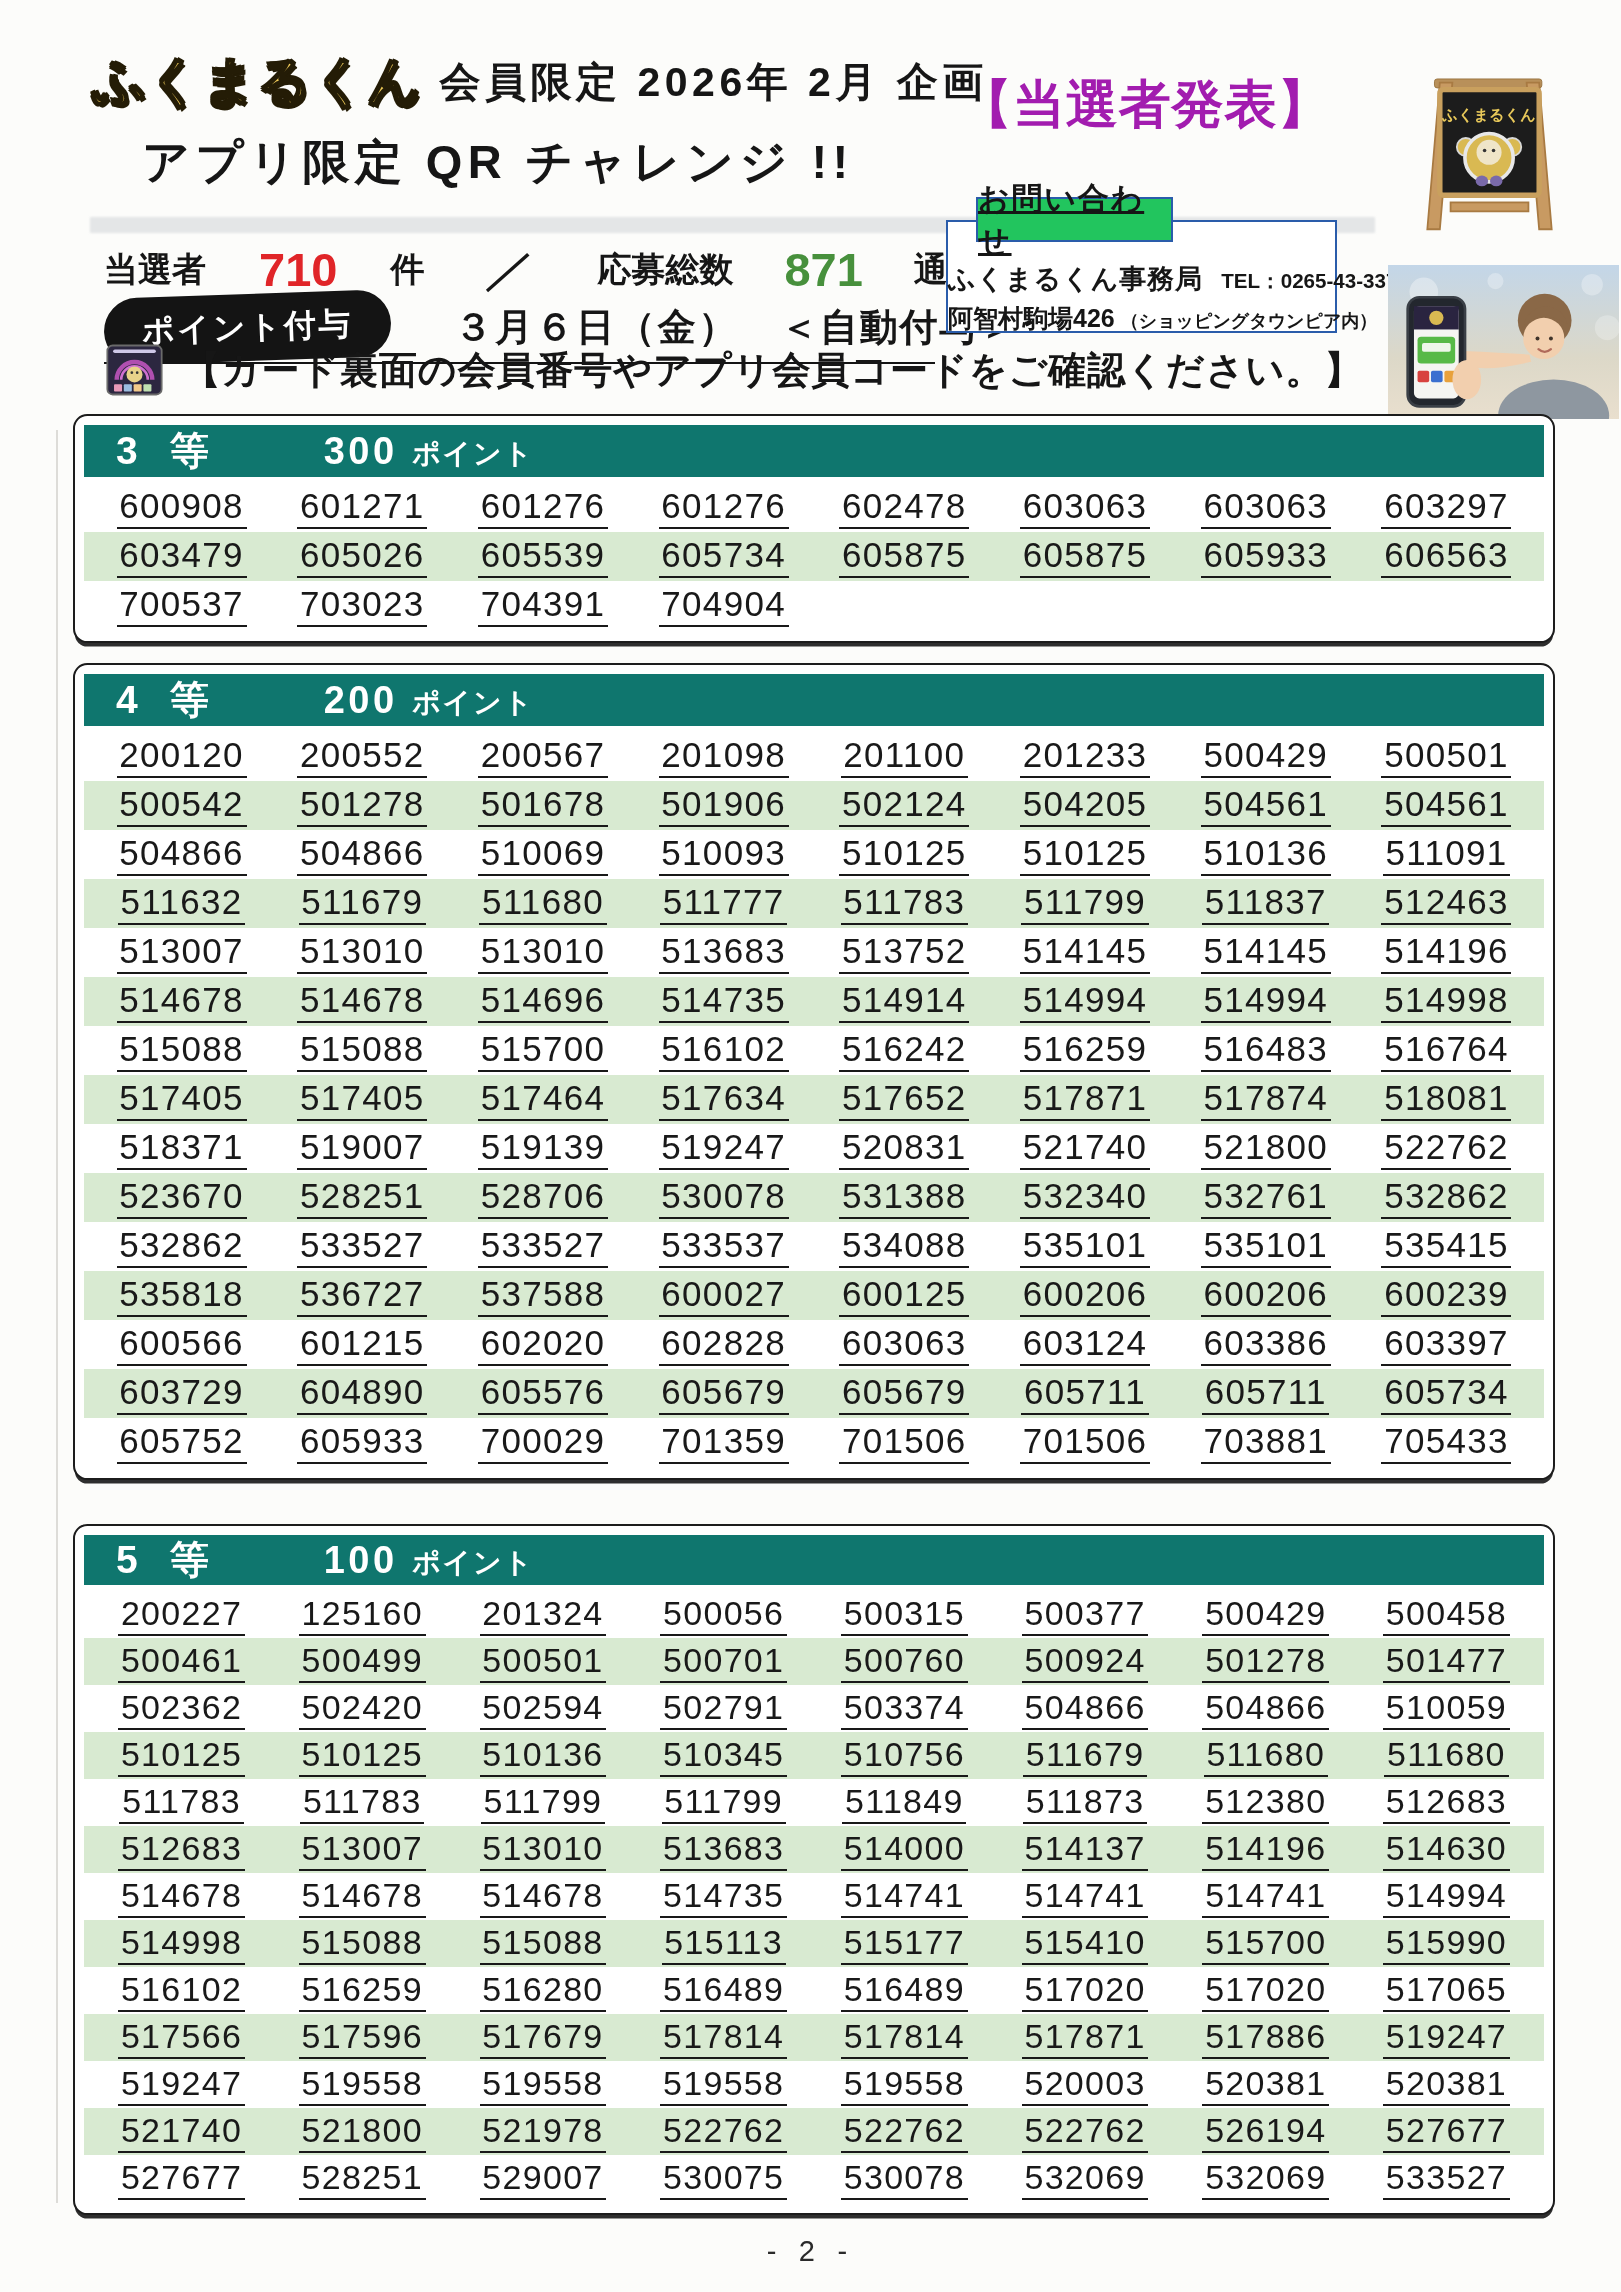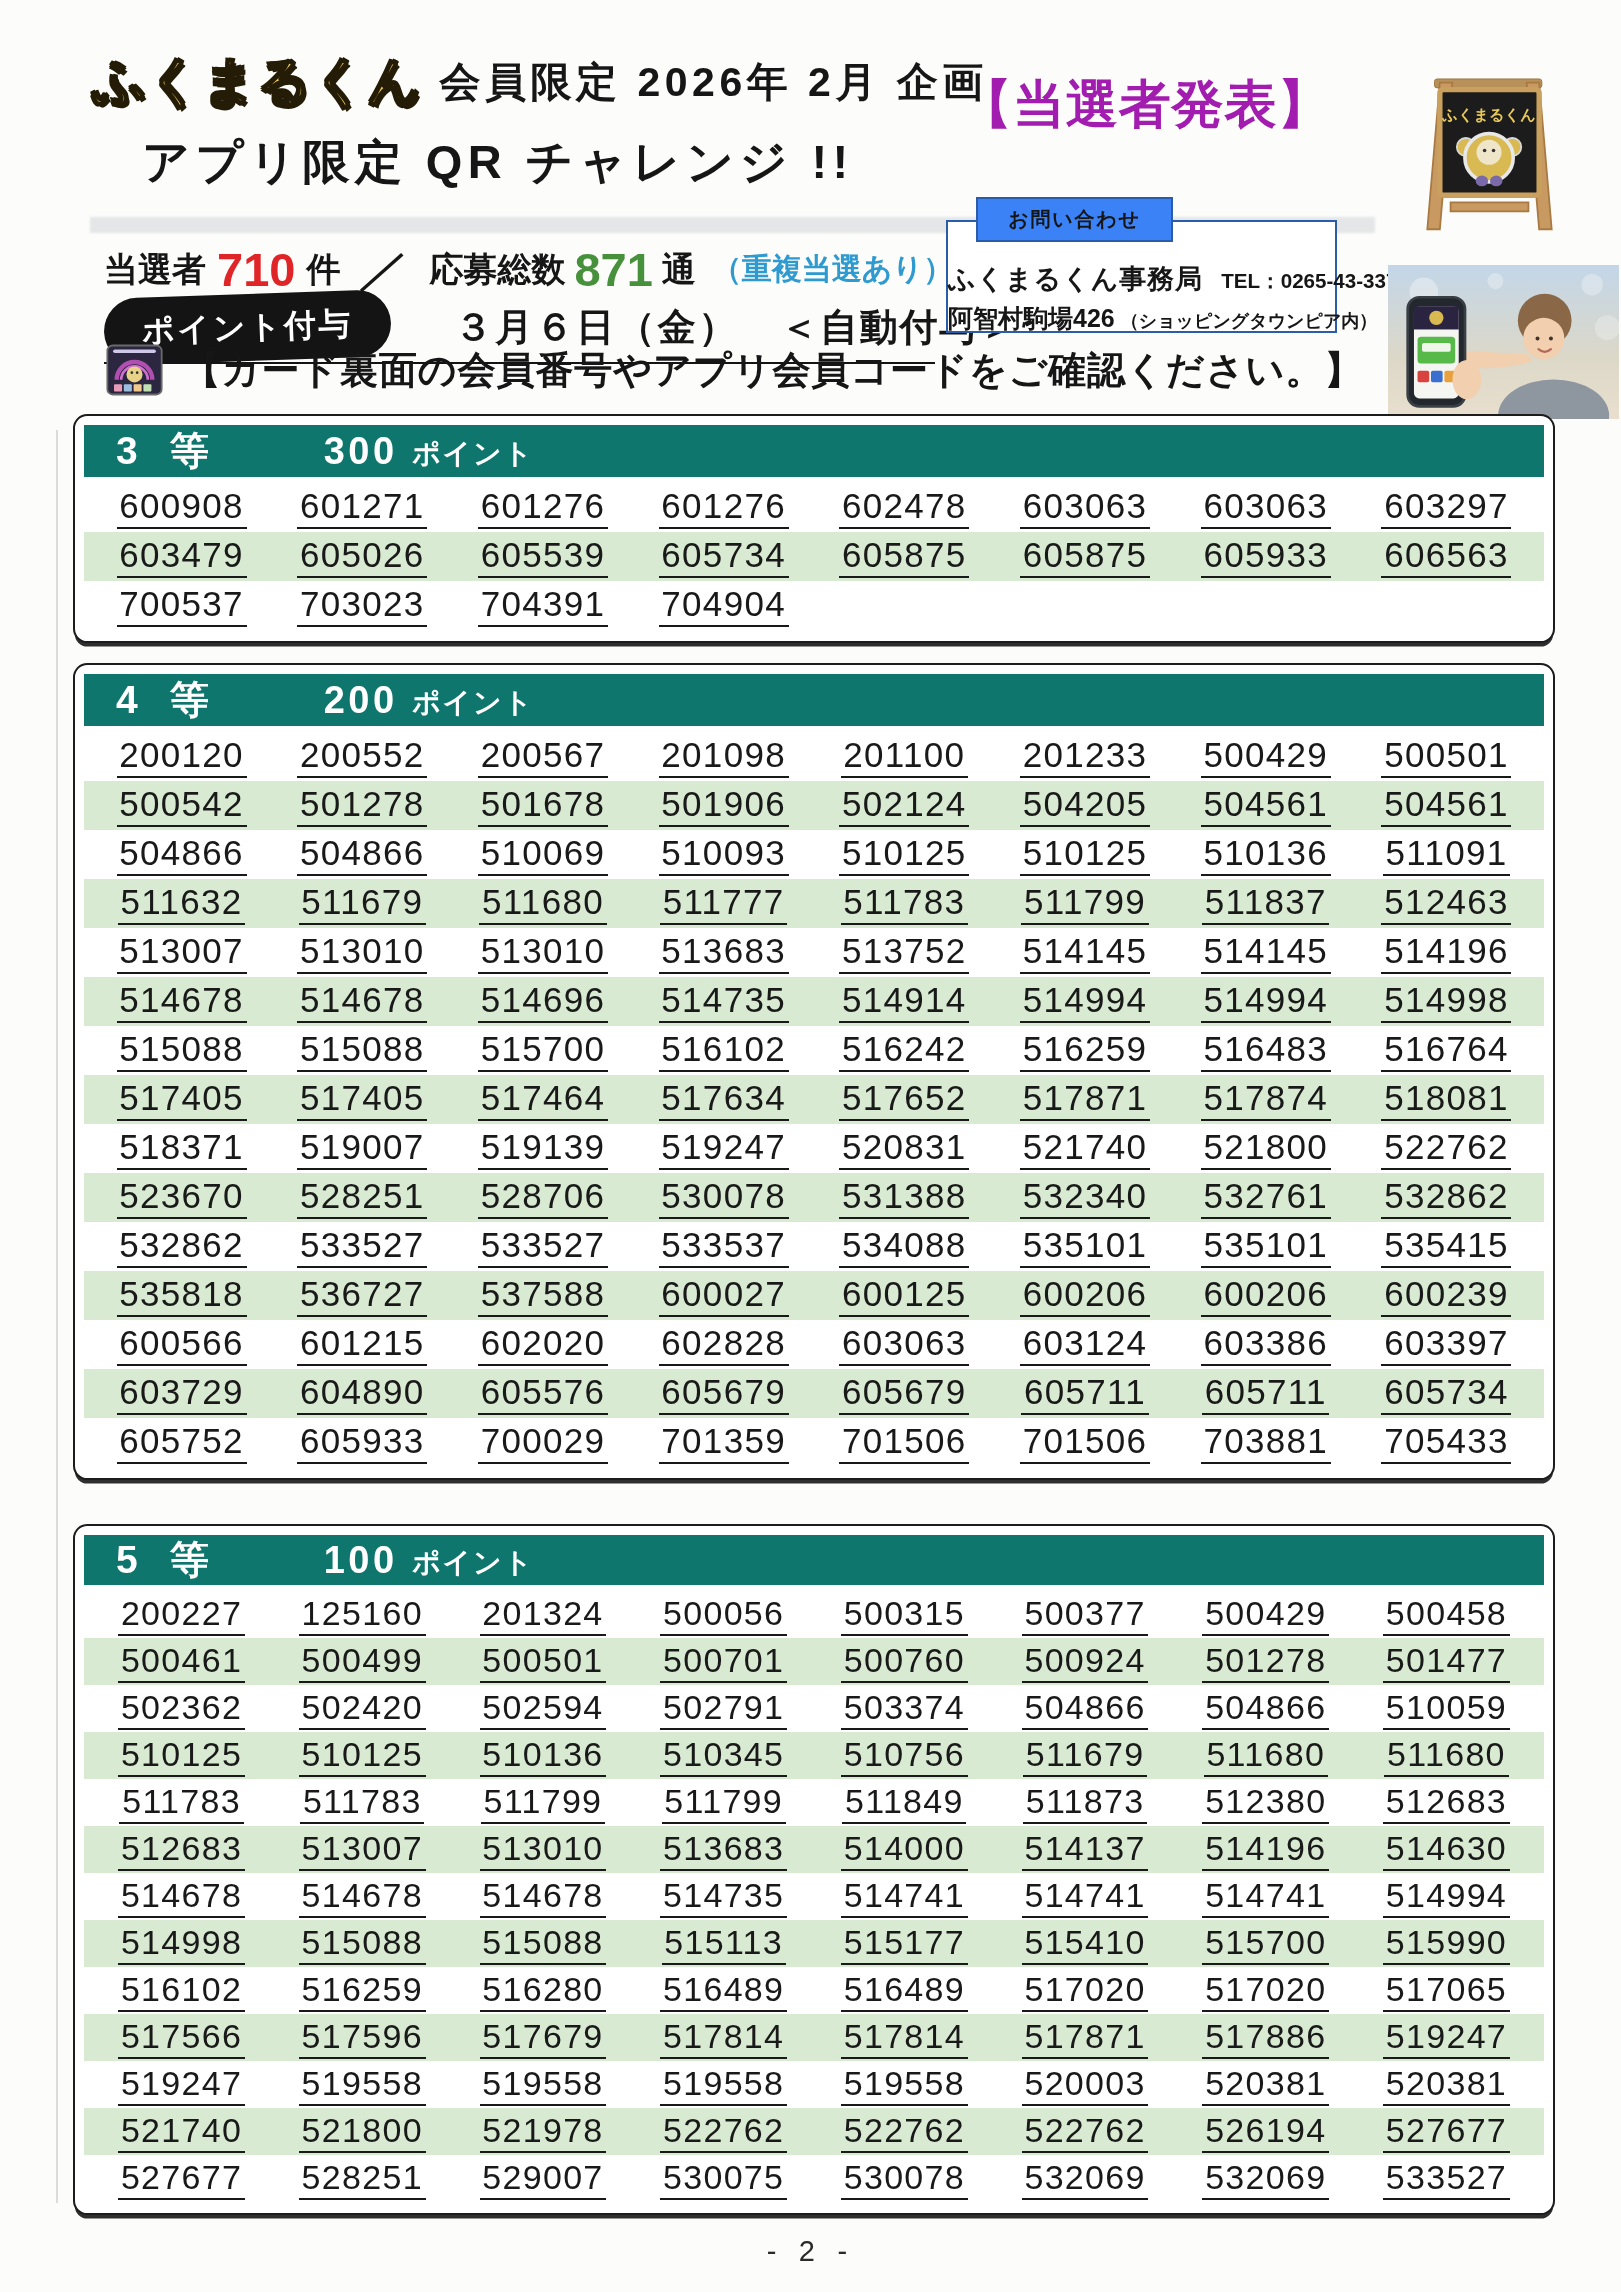--- a/index.html
+++ b/index.html
@@ -21,21 +21,21 @@
   .brand{
     font-size:52px;font-weight:bold;letter-spacing:1.8px;color:#f2cd5a;
     -webkit-text-stroke:2.2px #241c06;
     text-shadow:2.7px 2.7px 0 #241c06,-1.8px 1.8px 0 #241c06,1.8px -1.8px 0 #241c06,-1.8px -1.8px 0 #241c06;
     vertical-align:middle;
   }
   .campaign{font-size:41px;font-weight:bold;letter-spacing:4.5px;margin-left:12.5px;vertical-align:middle;}
   .subtitle{position:absolute;left:142px;top:131px;font-size:47px;font-weight:bold;letter-spacing:5.4px;}
   .announce{position:absolute;left:960px;top:70px;font-size:52px;font-weight:bold;letter-spacing:0.9px;color:#a21caf;}
 
-  .stats-row{position:absolute;left:104px;top:226px;display:flex;align-items:center;white-space:nowrap;}
+  .stats-row{position:absolute;left:104px;top:226px;display:flex;align-items:center;white-space:nowrap;gap:42px;}
   .stat-label{font-size:34px;font-weight:bold;}
   .stat-win{font-size:47px;font-weight:bold;color:#e02528;margin:0 11px;}
   .stat-ent{font-size:47px;font-weight:bold;color:#47903c;margin:16px 9px;}
   .stat-slash{font-size:43px;font-weight:bold;margin:0 23px;transform:skewX(-12deg);}
   .stat-note{font-size:30px;font-weight:bold;color:#2e9ad0;margin-left:16px;}
 
   .grant-row{position:absolute;left:104px;top:294px;display:flex;align-items:center;}
   .grant-badge{
     background:#141414;color:#fff;font-size:32px;font-weight:bold;letter-spacing:2.7px;
     padding:11.6px 38px;border-radius:39px;transform:rotate(-2deg);
@@ -43,23 +43,23 @@
   .grant-date{font-size:38px;font-weight:bold;margin-left:63px;letter-spacing:2.7px;}
   .grant-mode{font-size:38px;font-weight:bold;margin-left:41px;letter-spacing:1.8px;}
   .grant-underline{position:absolute;left:104px;top:362px;width:831px;border-top:2.7px solid #141414;}
 
   .contact-box{
     position:absolute;left:946px;top:220px;width:387px;height:109px;
     border:2.7px solid #2a5caa;background:#fff;text-align:center;
   }
   .contact-tab{
     position:absolute;left:976px;top:197px;width:193px;height:41px;
-    border:2.7px solid #2a5caa;background:#3b82f6;z-index:2;
+    border:2.7px solid #2a5caa;background:#22c55e;z-index:2;
     display:flex;align-items:center;justify-content:center;
-    font-size:20px;font-weight:bold;letter-spacing:1.8px;
+    font-size:31px;font-weight:bold;letter-spacing:1.8px;text-decoration:underline;
   }
   .contact-line1{margin-top:39px;white-space:nowrap;}
   .contact-name{font-size:27px;font-weight:bold;letter-spacing:0.9px;}
   .contact-tel{font-size:20.6px;font-weight:bold;margin-left:14.3px;}
   .contact-line2{margin-top:5.4px;white-space:nowrap;}
   .contact-addr{font-size:25px;font-weight:bold;}
   .contact-addr-note{font-size:18px;font-weight:bold;margin-left:2px;}
 
   .notice-row{position:absolute;left:106px;top:344px;display:flex;align-items:center;}
   .notice-text{font-size:38px;font-weight:bold;letter-spacing:0.9px;margin-left:19.7px;white-space:nowrap;}

